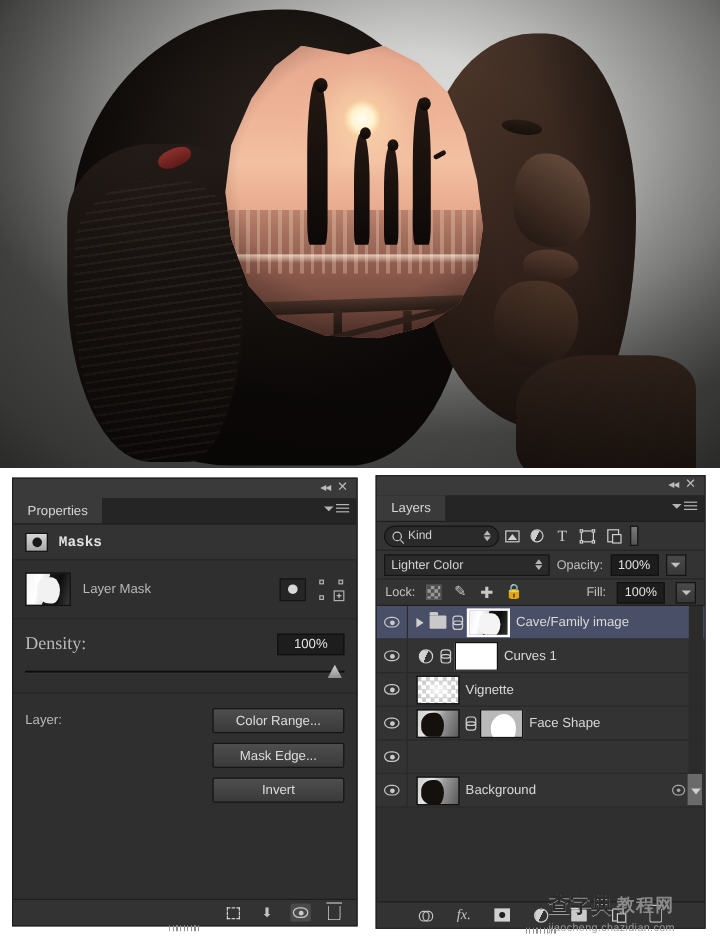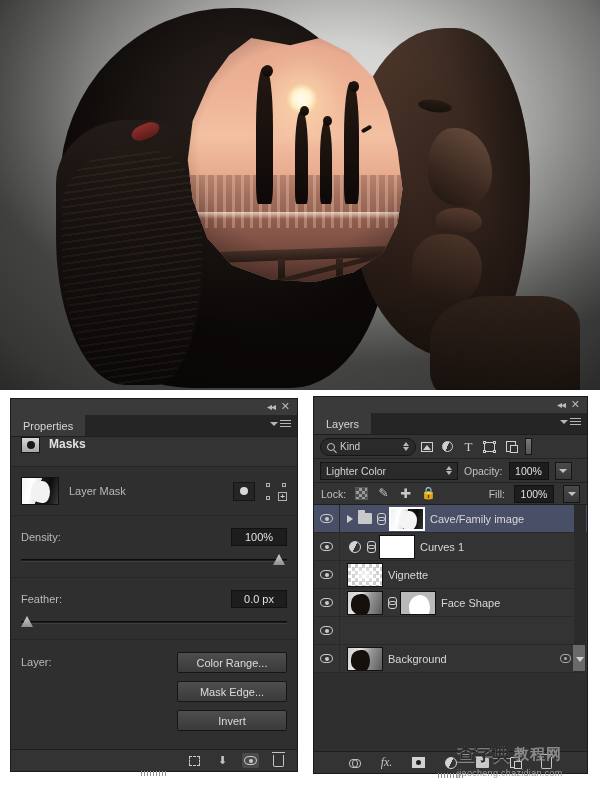--- a/index.html
+++ b/index.html
@@ -103,22 +103,22 @@
     color:#d6d6d6; font-size:11px; border-right:1px solid #242424; }
   .tabrow-fill { flex:1; background:#252525; }
   .menu-btn { position:absolute; right:6px; top:5px; display:flex; align-items:center; gap:2px;
     cursor:pointer; }
   .menu-caret { width:0;height:0;border-left:4px solid transparent;border-right:4px solid transparent;
     border-top:4px solid #b5b5b5; }
   .menu-lines { display:flex; flex-direction:column; gap:2px; }
   .menu-lines i { display:block; width:11px; height:1px; background:#b5b5b5; }
 
   
-  .props-head { height:30px; display:flex; align-items:flex-start; gap:9px; padding:0 10px;
-    background:#333; border-bottom:1px solid #242424; }
+  .props-head { height:30px; display:flex; align-items:center; gap:9px; padding:0 10px;
+    background:#333; border-bottom:1px solid #242424;font-family:Liberation Mono, monospace; }
   .mask-badge { width:19px; height:16px; background:linear-gradient(180deg,#d8d8d8,#a8a8a8);
     border:1px solid #151515; display:flex; align-items:center; justify-content:center; }
   .mask-badge i { width:8px; height:8px; border-radius:50%; background:#181818; display:block; }
   .props-head-title { color:#e2e2e2; font-size:12px; font-weight:bold; }
 
   .prop-sect { padding:10px; border-bottom:1px solid #272727; }
   .row-mask { display:flex; align-items:center; gap:10px; }
   .mask-thumb { width:38px; height:28px; border:1px solid #111;
     background:linear-gradient(105deg,#f4f4f4 0%,#ffffff 28%,#e2e2e2 46%,#1a1a1a 47%,#0d0d0d 70%,#3a3a3a 100%);
     position:relative; overflow:hidden; }
@@ -130,21 +130,21 @@
   .mask-btn i { width:8px;height:8px;border-radius:50%;background:#d9d9d9;display:block; }
   .vec-btn { width:22px; height:19px; position:relative; cursor:pointer; }
   .vec-btn span { position:absolute; width:4px; height:4px; border:1px solid #b0b0b0; background:#3a3a3a; }
   .vec-btn span:nth-child(1){left:1px;top:1px;} .vec-btn span:nth-child(2){right:1px;top:1px;}
   .vec-btn span:nth-child(3){left:1px;bottom:1px;}
   .vec-btn b { position:absolute; right:0px; bottom:0px; width:9px; height:9px;
     border:1px solid #b0b0b0; font-size:8px; line-height:7px; text-align:center; color:#cfcfcf; }
 
   .slider-row { margin-top:2px; }
   .slider-top { display:flex; align-items:center; }
-  .slider-label { flex:1; color:#b9b9b9; font-size:11px; }
+  .slider-label { flex:1; color:#b9b9b9; font-size:15px;font-family:Liberation Serif, serif; }
   .num-field { width:56px; height:18px; background:#1d1d1d; border:1px solid #111;
     color:#e0e0e0; font-size:11px; display:flex; align-items:center; justify-content:center;
     cursor:text; }
   .track { position:relative; height:14px; margin-top:7px; }
   .track-line { position:absolute; left:0; right:0; top:6px; height:3px;
     background:#1b1b1b; border-top:1px solid #0d0d0d; border-bottom:1px solid #3e3e3e; }
   .knob { position:absolute; top:1px; width:12px; height:11px;
     background:linear-gradient(180deg,#d3d3d3,#8e8e8e);
     -webkit-clip-path:polygon(50% 0%,100% 100%,0% 100%); clip-path:polygon(50% 0%,100% 100%,0% 100%);
     cursor:pointer; }
@@ -400,32 +400,20 @@
           <span class="slider-label">Density:</span>
           <span class="num-field">100%</span>
         </div>
         <div class="track">
           <span class="track-line"></span>
           <span class="knob" style="right:2px"></span>
         </div>
       </div>
     </div>
 
-    <div class="prop-sect">
-      <div class="slider-row">
-        <div class="slider-top">
-          <span class="slider-label">Feather:</span>
-          <span class="num-field">0.0 px</span>
-        </div>
-        <div class="track">
-          <span class="track-line"></span>
-          <span class="knob" style="left:0px"></span>
-        </div>
-      </div>
-    </div>
 
     <div class="refine-sect">
       <span class="refine-label">Layer:</span>
       <div class="refine-btns">
         <span class="btn">Color Range...</span>
         <span class="btn">Mask Edge...</span>
         <span class="btn">Invert</span>
       </div>
     </div>
 

